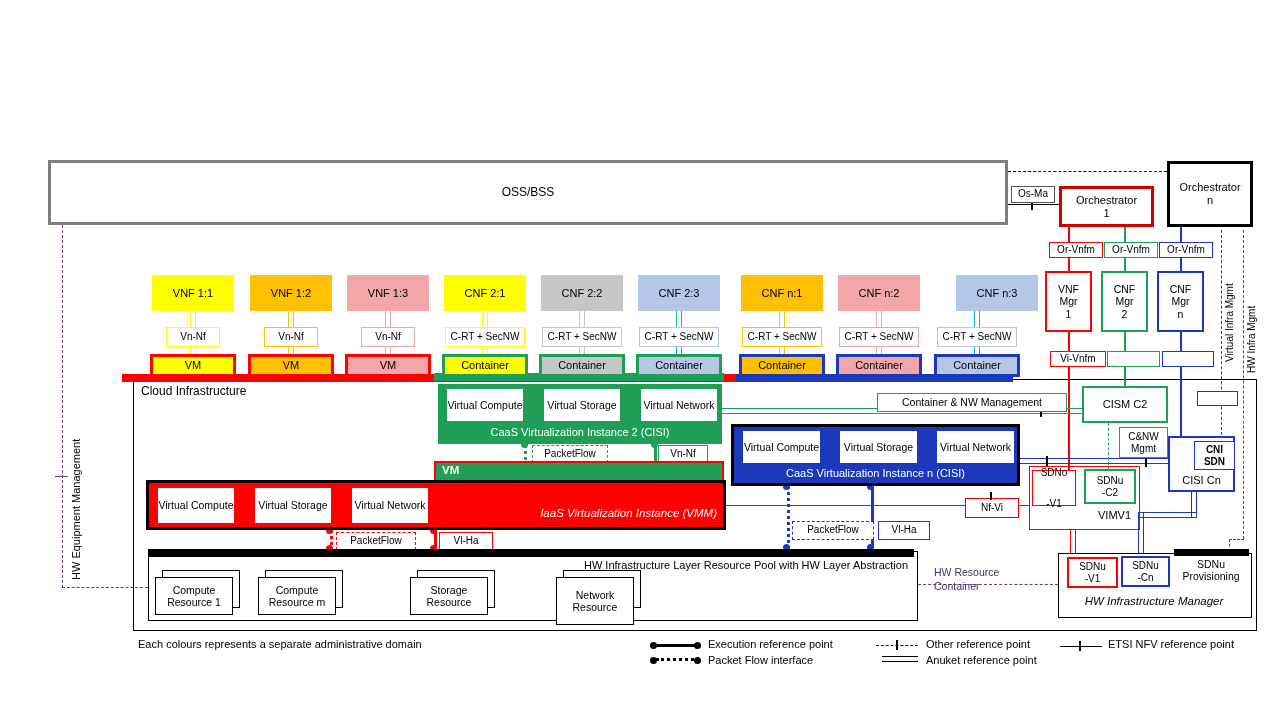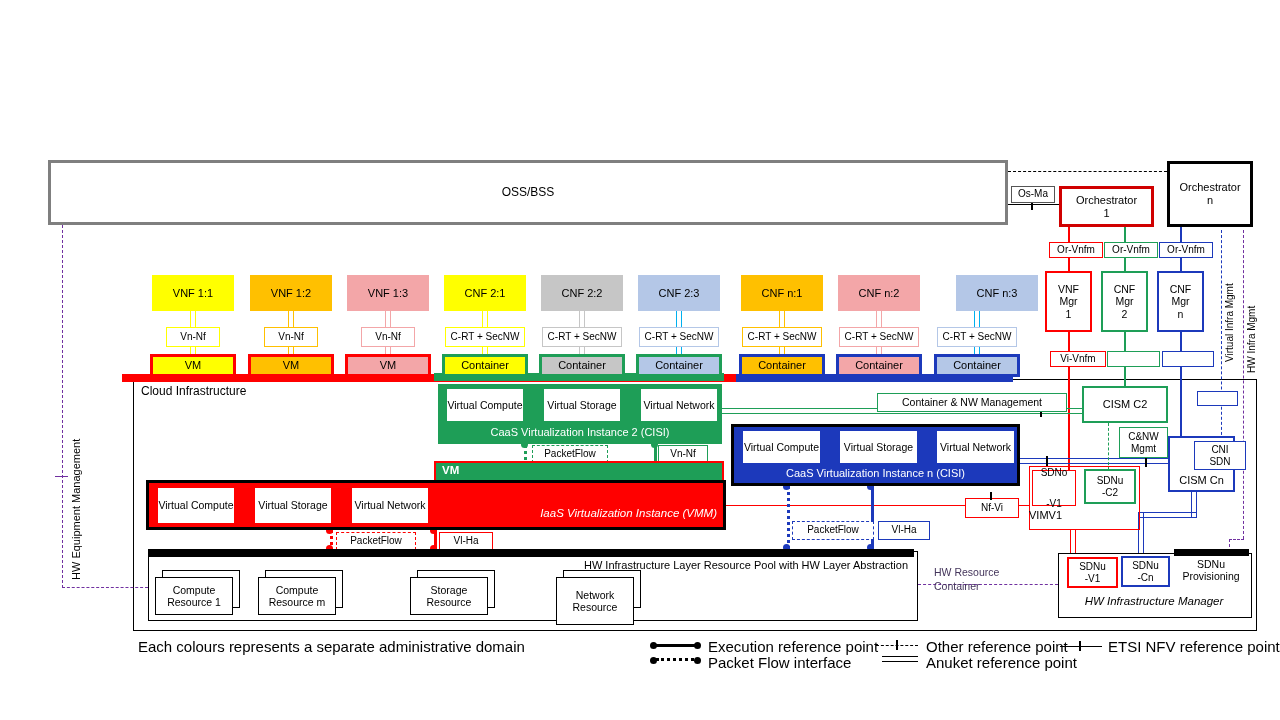--- a/index.html
+++ b/index.html
@@ -9,21 +9,21 @@
   .box{background:#fff;border:1.5px solid #000;display:flex;flex-direction:column;
        align-items:center;justify-content:center;text-align:center;line-height:1.15;}
   .nf{font-size:11px;text-align:center;line-height:36px;}
   .unit{font-size:11px;text-align:center;line-height:17px;background:#fff;}
   .ref{font-size:10px;text-align:center;line-height:17px;background:#fff;border:1.3px solid;}
   .pair{width:6px;border-left:1.6px solid;border-right:1.6px solid;}
   .dlh{height:6px;border-top:1.7px solid;border-bottom:1.7px solid;}
   .dlv{width:6px;border-left:1.7px solid;border-right:1.7px solid;}
   .dot{width:7px;height:7px;border-radius:50%;}
   .rot{writing-mode:vertical-rl;transform:rotate(180deg);white-space:nowrap;font-size:10.5px;}
-  .lbl{font-size:15px;white-space:nowrap;}
+  .lbl{font-size:11px;white-space:nowrap;}
   .s10{font-size:10px;line-height:1.15;}
   .white{color:#fff;}
 </style>
 </head>
 <body>
 
 <div id="stage">
 
   <div class="abs" style="left:133px;top:379px;width:1124px;height:252px;border:1.8px solid #000;"></div>
   <div class="abs" style="left:148px;top:551px;width:770px;height:70px;border:1.5px solid #000;"></div>
@@ -248,38 +248,38 @@
     <span>CISM C2</span>
     </div>
   <div class="abs" style="left:1108px;top:423px;width:1.5px;height:47px;border-left:1.5px dashed #1E9E57;"></div>
   <div class="abs box" style="left:1119px;top:427px;width:49px;height:31px;border:1.5px solid #1E9E57;font-size:10px;">
     <span>C&amp;NW</span>
     <span>Mgmt</span>
     </div>
   <div class="abs" style="left:1197px;top:391px;width:41px;height:15px;background:#fff;border:1.5px solid #1C39BB;"></div>
 
   <div class="abs" style="left:1168px;top:436px;width:67px;height:56px;background:#fff;border:2px solid #1C39BB;">
-    <div class="abs box" style="left:24px;top:3px;width:52px;height:29px;border:1.5px solid #1C39BB;font-size:10px;">
+    <div class="abs box" style="left:24px;top:3px;width:41px;height:29px;border:1.5px solid #1C39BB;font-size:10px;font-weight:bold;">
       <span>CNI</span>
       <span>SDN</span>
       </div>
     <div class="abs" style="left:0;top:36px;width:63px;text-align:center;font-size:11px;">
-      <span>CISM Cn</span></div>
+      <span>CISI Cn</span></div>
   </div>
 
   <div class="abs" style="left:1029px;top:466px;width:111px;height:64px;border:1.8px solid #FF0000;"></div>
   <div class="abs box" style="left:1032px;top:470px;width:44px;height:36px;border:1.5px solid #FF0000;font-size:10px;gap:20px;">
     <span>SDNo</span>
     <span>-V1</span>
     </div>
   <div class="abs box" style="left:1084px;top:469px;width:52px;height:35px;border:2px solid #1E9E57;font-size:10px;">
     <span>SDNu</span>
     <span>-C2</span>
     </div>
-  <div class="abs" style="left:1029px;top:509px;width:102px;text-align:left;font-size:11px;">
+  <div class="abs" style="left:1029px;top:509px;width:102px;text-align:right;font-size:11px;">
     <span>VIMV1</span></div>
 
   <div class="abs" style="left:1058px;top:553px;width:194px;height:65px;border:1.8px solid #000;background:#fff;">
     <div class="abs box" style="left:8px;top:3px;width:51px;height:31px;border:2px solid #FF0000;font-size:10px;">
       <span>SDNu</span>
       <span>-V1</span>
       </div>
     <div class="abs box" style="left:62px;top:2px;width:49px;height:31px;border:2px solid #1C39BB;font-size:10px;">
       <span>SDNu</span>
       <span>-Cn</span>

